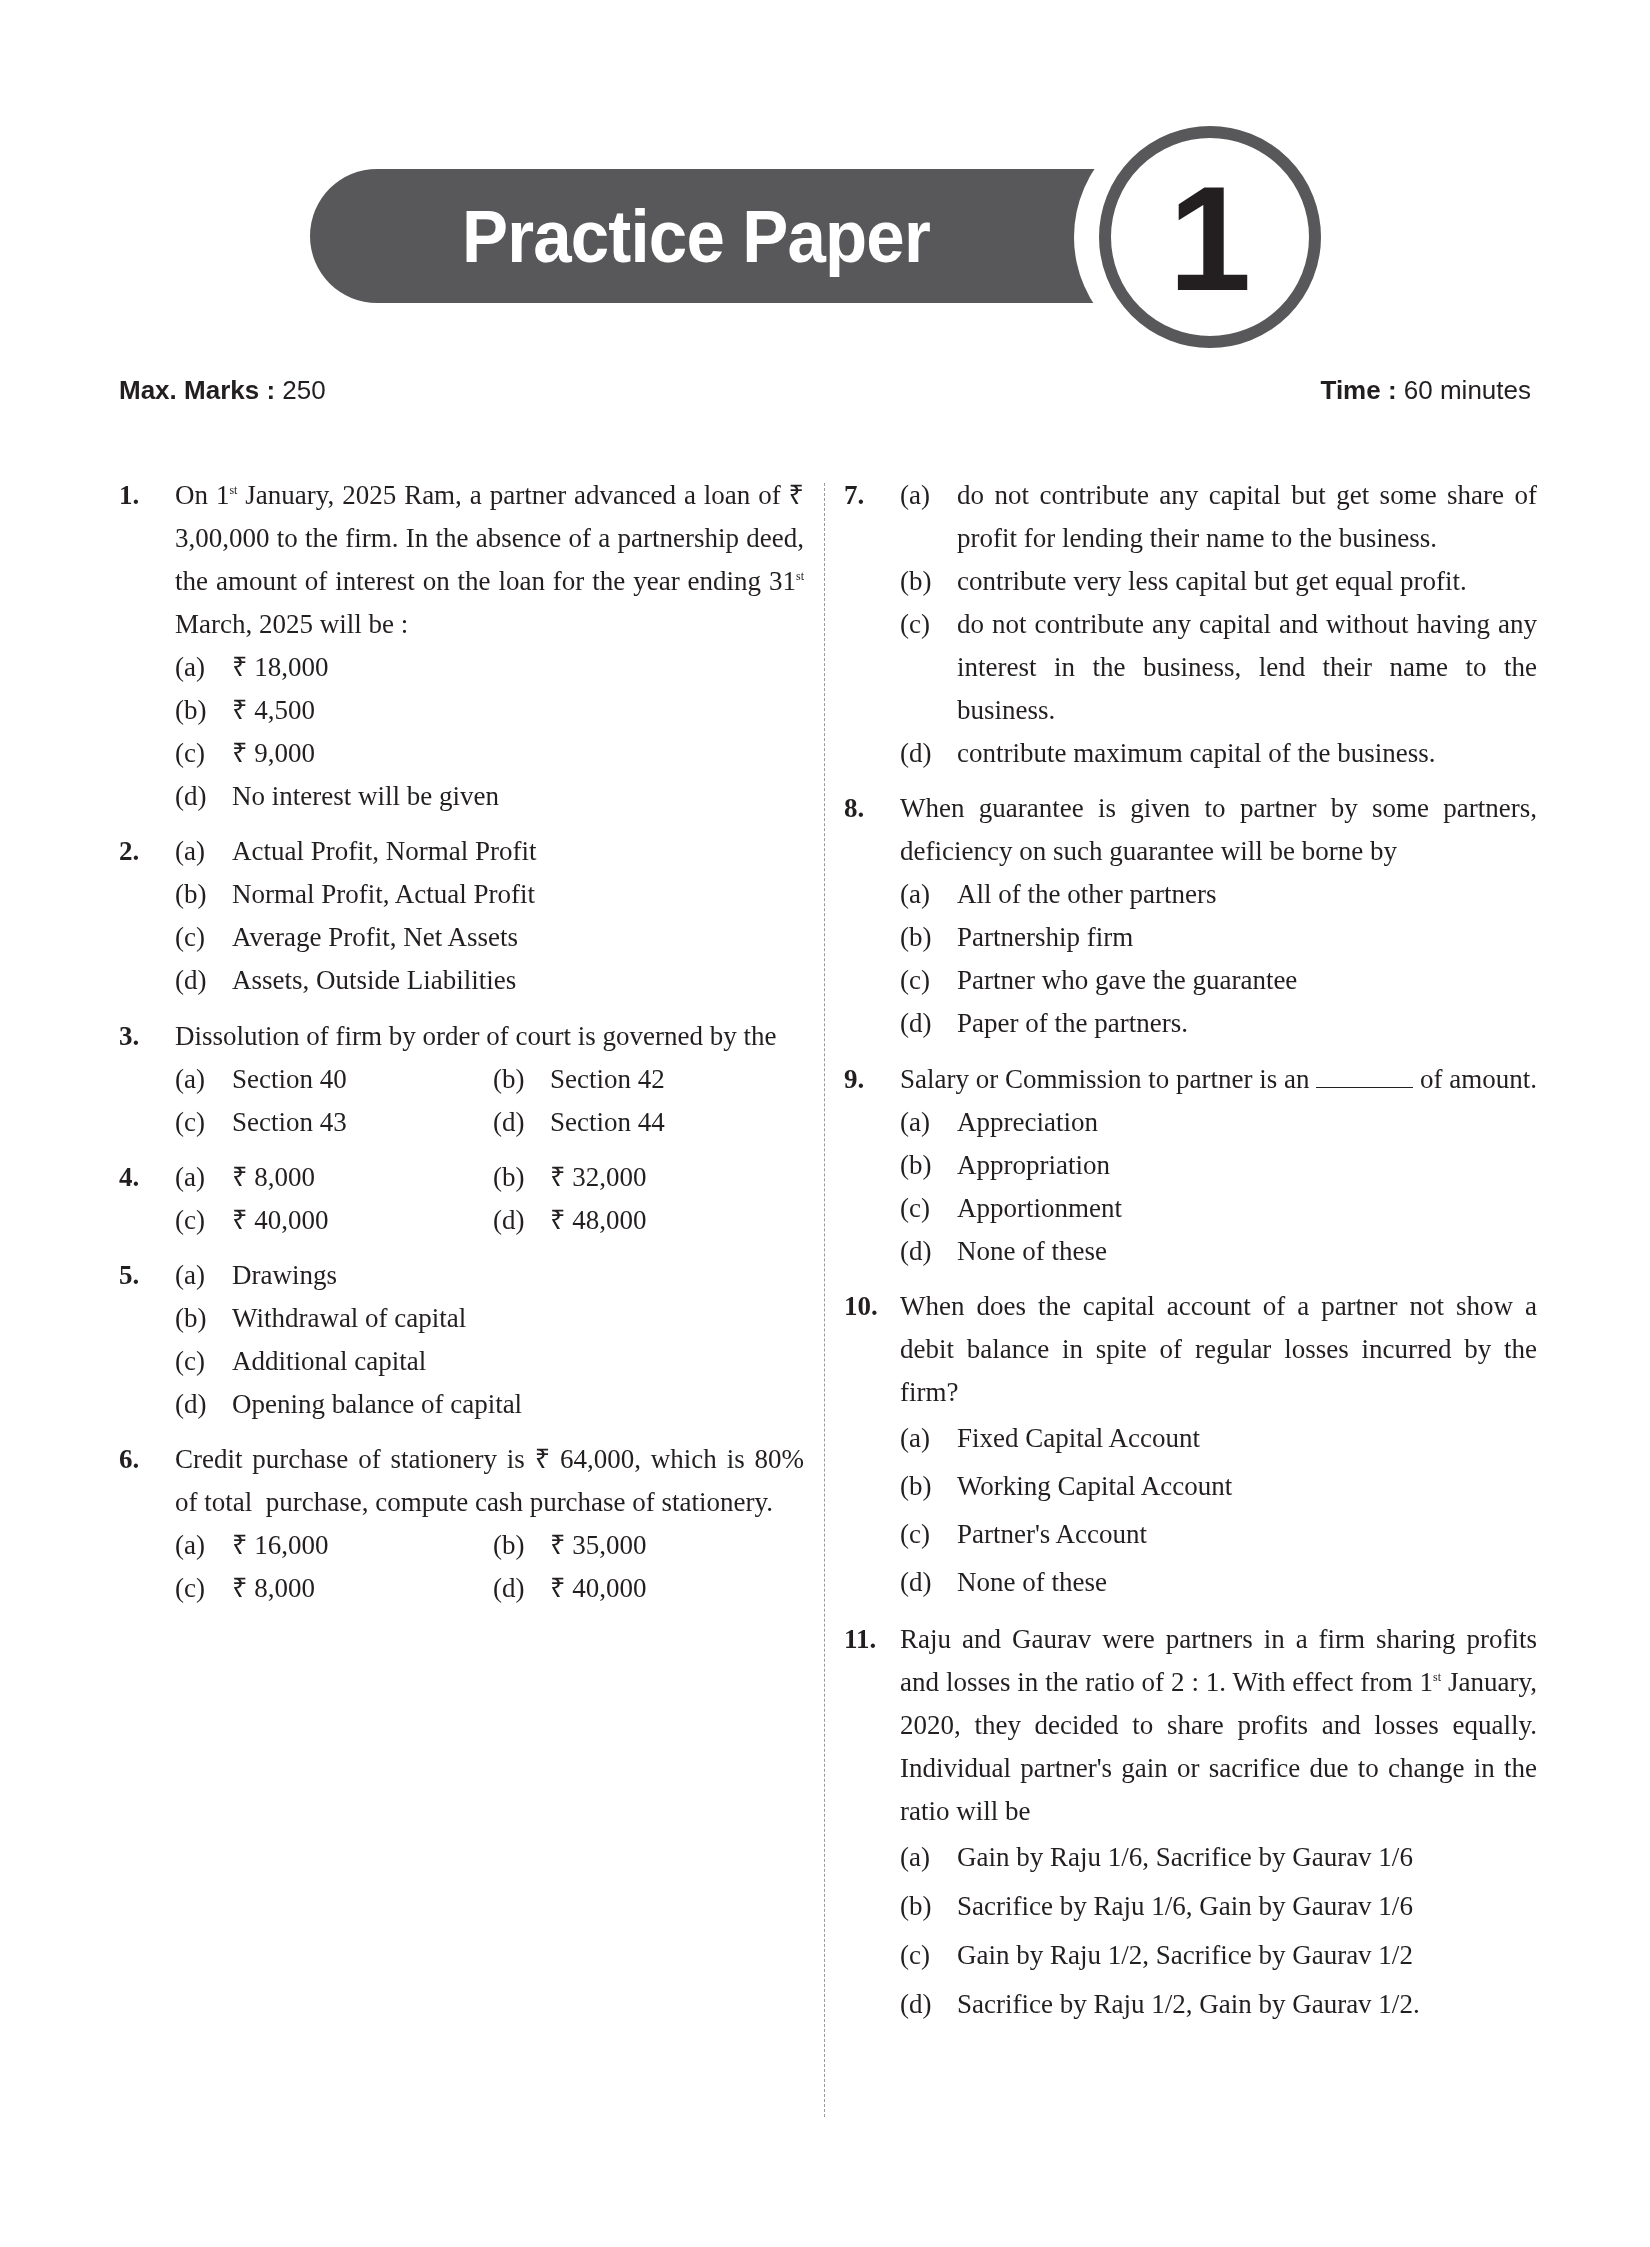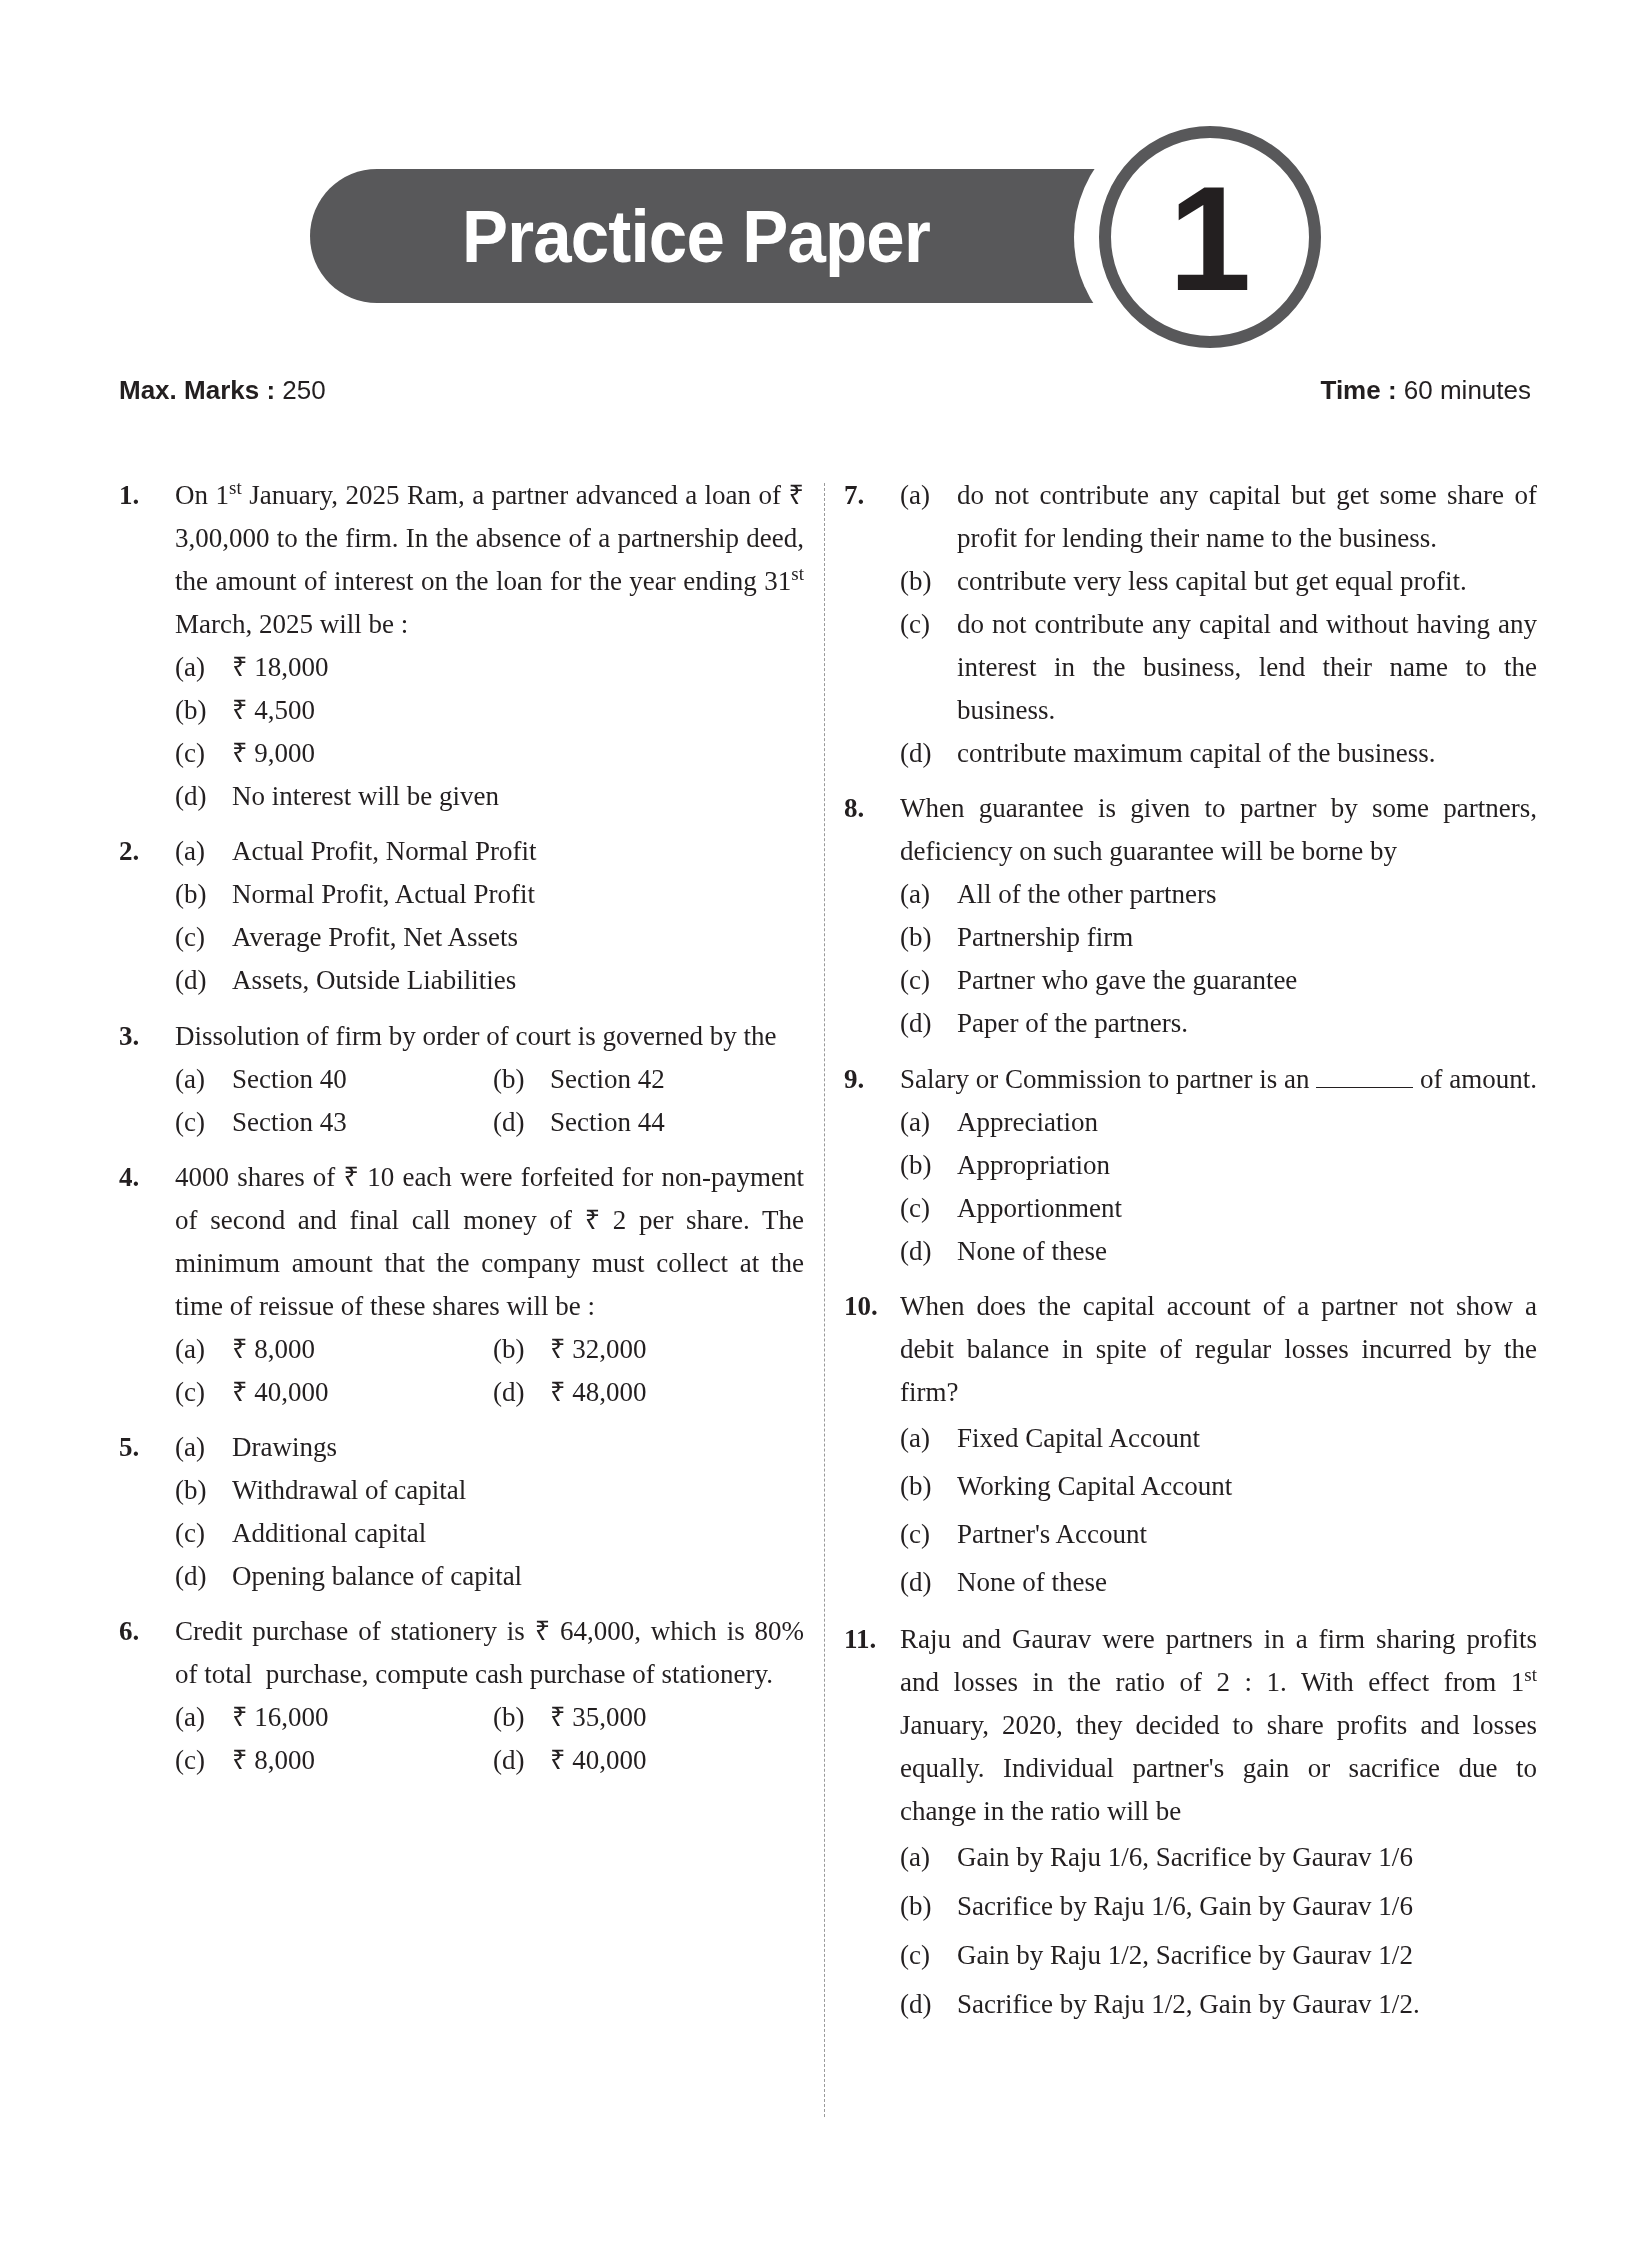--- a/index.html
+++ b/index.html
@@ -49,21 +49,21 @@
   .divider {
     position: absolute; left: 824px; top: 483px; height: 1634px; width: 0;
     border-left: 1.8px dashed #9a9a9a;
   }
 
   .q { position: relative; padding-left: 56px; margin-bottom: 12.3px; }
   .q-num {
     position: absolute; left: 0; top: 0; font-weight: bold; width: 53px;
   }
   .q-text { text-align: justify; text-align-last: left; }
-  .q-text sup { font-size: 19px; line-height: 0; vertical-align: 10.5px; }
+  .q-text sup { font-size: 12px; line-height: 0; vertical-align: 10.5px; }
   .blank { display: inline-block; border-bottom: 1.8px solid #231f20; height: 23px; vertical-align: baseline; }
 
   .opts { margin-top: 0; }
   .opt { position: relative; padding-left: 57px; text-align: justify; text-align-last: left; }
   .opt-label { position: absolute; left: 0; top: 0; }
   .opts-grid { display: grid; grid-template-columns: 318px 1fr; }
 </style>
 </head>
 <body>
 
@@ -114,21 +114,20 @@
     <div class="opts opts-grid">
       <div class="opt"><span class="opt-label">(a)</span><span>Section 40</span></div>
       <div class="opt"><span class="opt-label">(b)</span><span>Section 42</span></div>
       <div class="opt"><span class="opt-label">(c)</span><span>Section 43</span></div>
       <div class="opt"><span class="opt-label">(d)</span><span>Section 44</span></div>
     </div>
   </div>
 
   <div class="q">
     <span class="q-num">4.</span>
-    <div class="q-text">4000 shares of ₹ 10 each were forfeited for non-payment of second and final call money of ₹ 2 per share. The minimum amount that the company must collect at the time of reissue of these shares will be :</div>
     <div class="opts opts-grid">
       <div class="opt"><span class="opt-label">(a)</span><span>₹ 8,000</span></div>
       <div class="opt"><span class="opt-label">(b)</span><span>₹ 32,000</span></div>
       <div class="opt"><span class="opt-label">(c)</span><span>₹ 40,000</span></div>
       <div class="opt"><span class="opt-label">(d)</span><span>₹ 48,000</span></div>
     </div>
   </div>
 
   <div class="q">
     <span class="q-num">5.</span>

